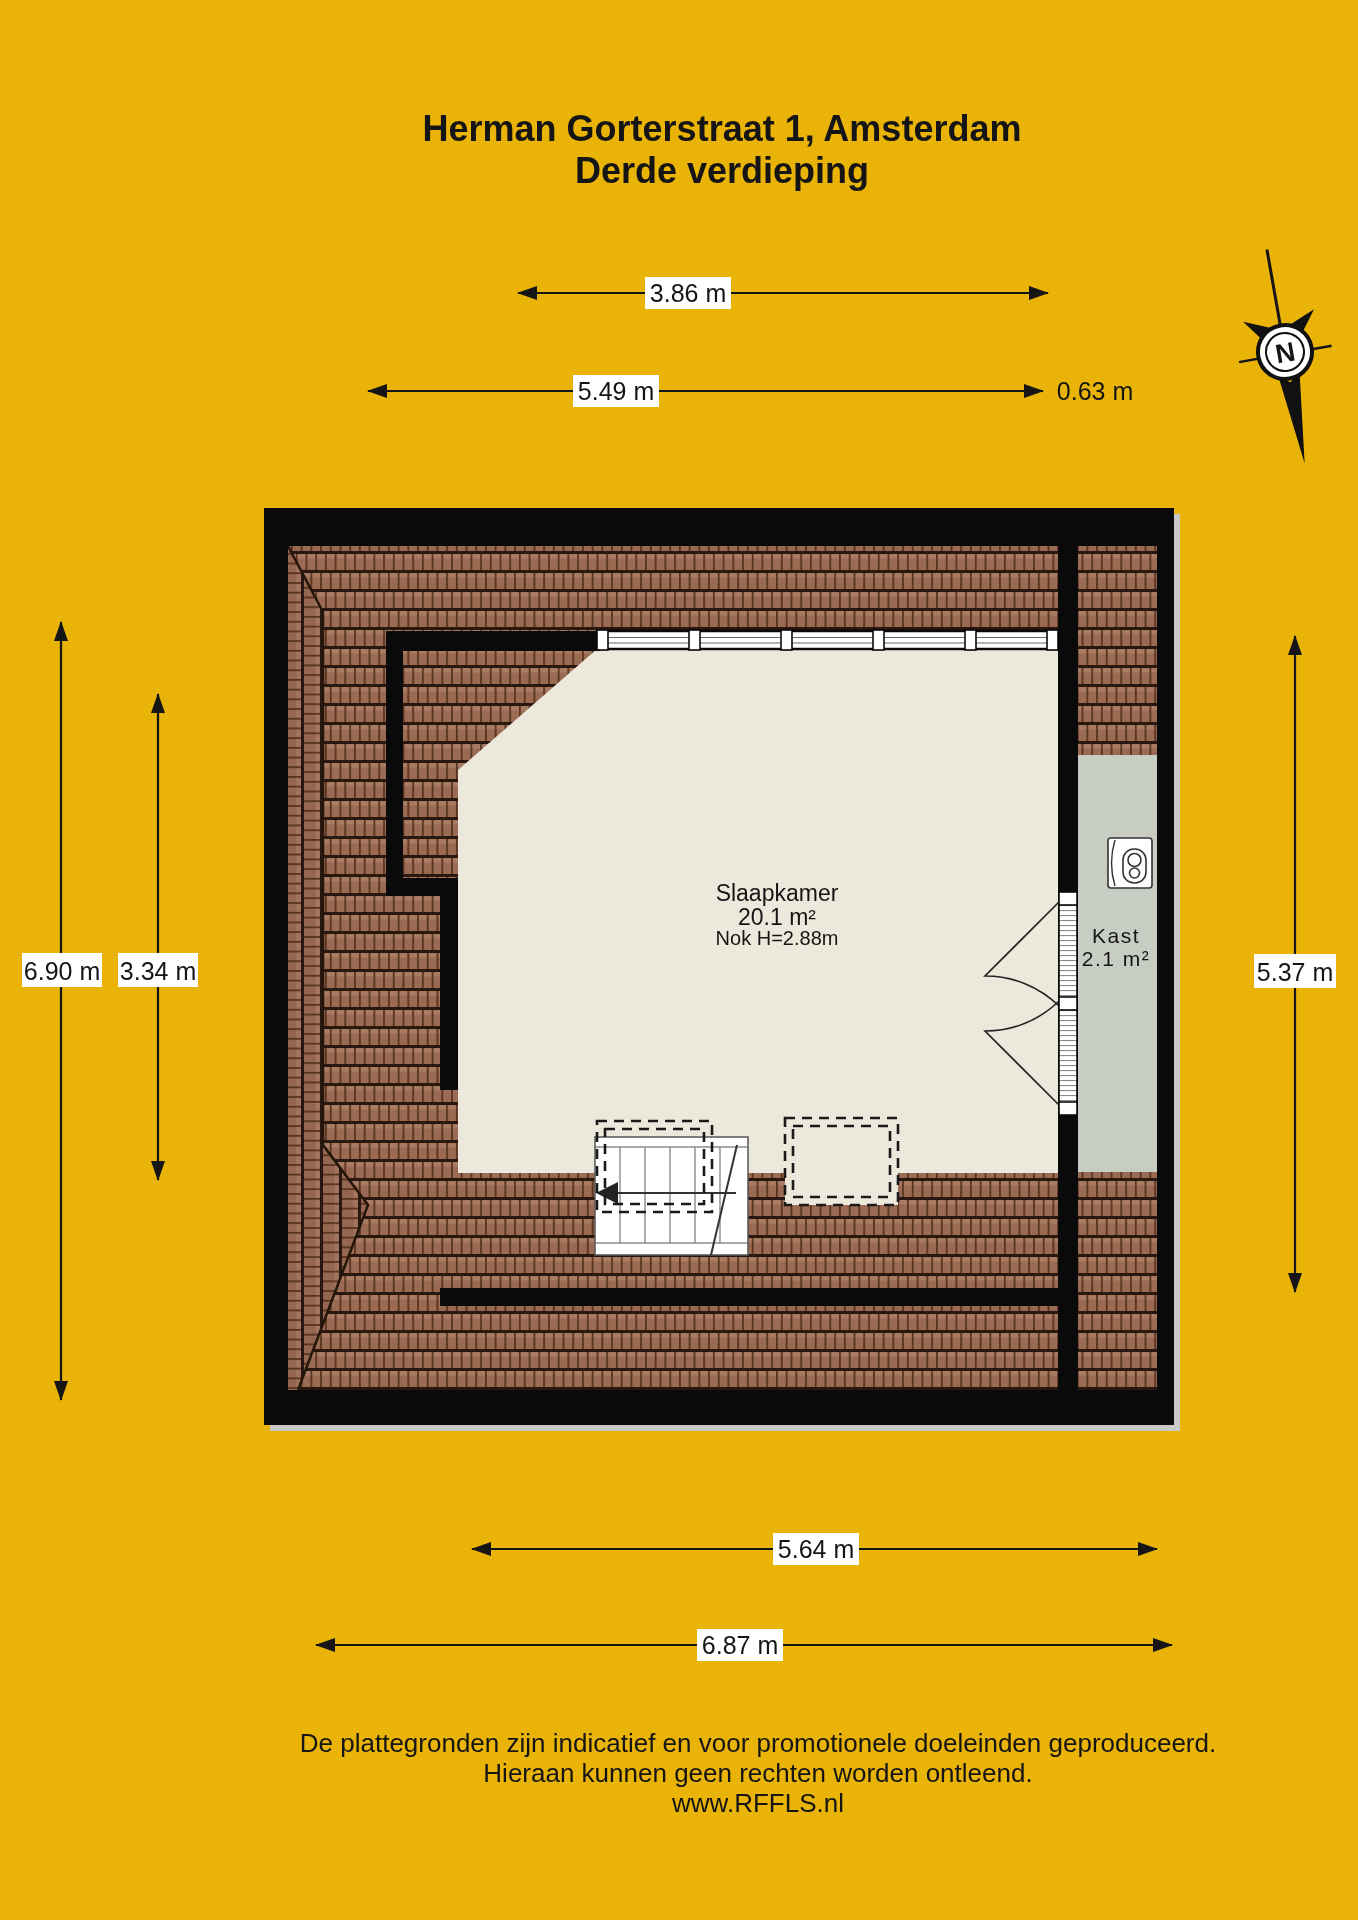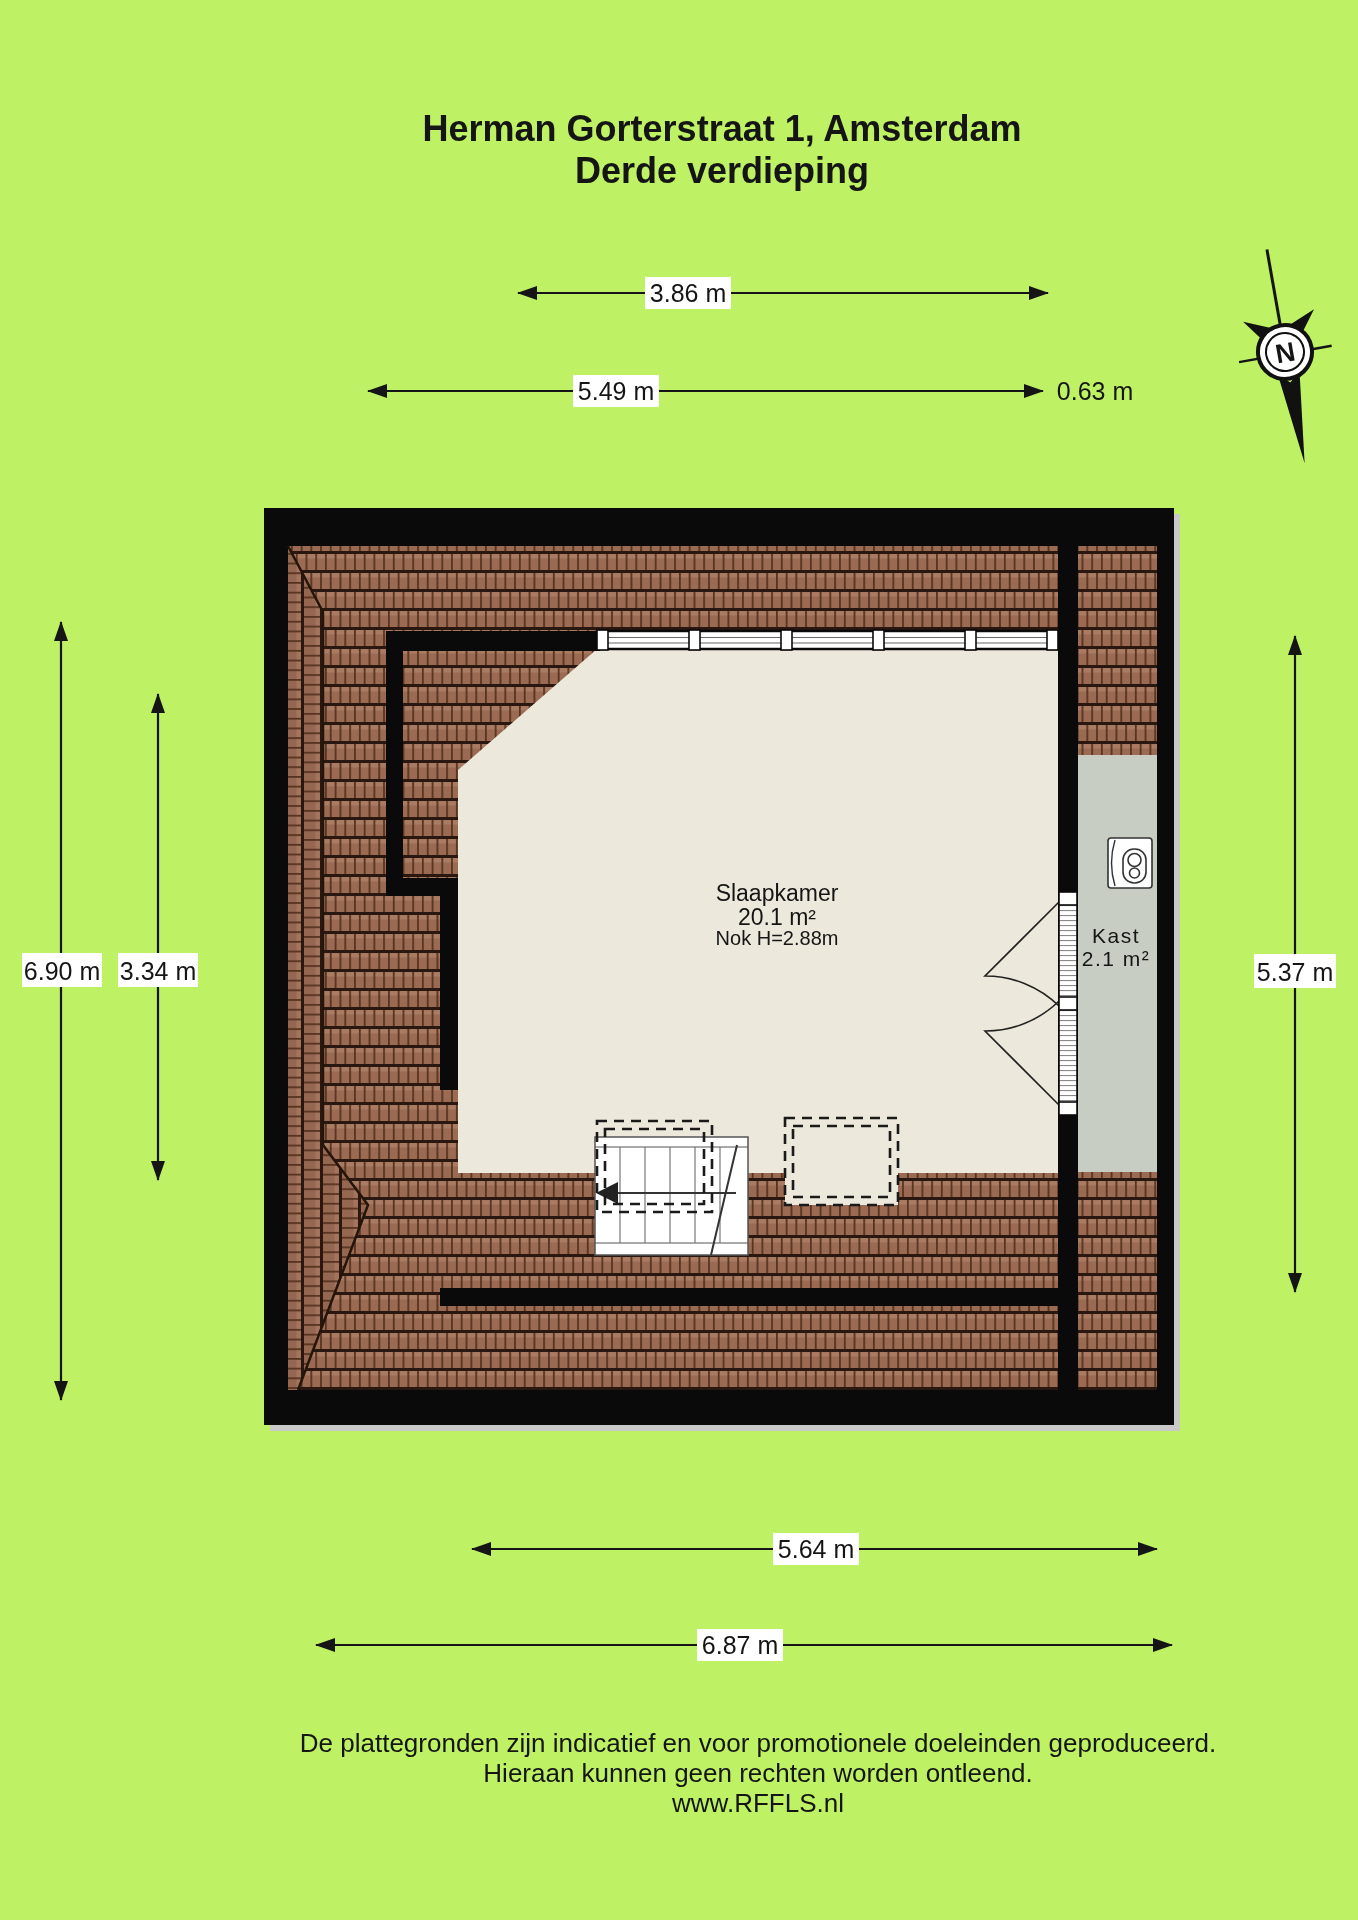--- a/index.html
+++ b/index.html
@@ -1,16 +1,16 @@
 <!DOCTYPE html>
 <html><head>
 <meta charset="utf-8">
 <style>
   html,body{margin:0;padding:0;background:#fff;}
-  #page{position:relative;width:1358px;height:1920px;background:#bef264;overflow:hidden;}
+  #page{position:relative;width:1358px;height:1920px;background:#eab308;overflow:hidden;}
   svg{position:absolute;left:0;top:0;}
   svg text{font-family:"Liberation Sans","DejaVu Sans",sans-serif;fill:#151515;}
   .title-line{font-size:36px;font-weight:bold;}
   .dim-label{font-size:25px;}
   .room-name{font-size:23px;}
   .room-area{font-size:23px;}
   .room-note{font-size:20px;}
   .kast-name{font-size:21px;letter-spacing:1.5px;}
   .kast-area{font-size:21px;letter-spacing:1.5px;}
   .footer-line{font-size:26px;}

